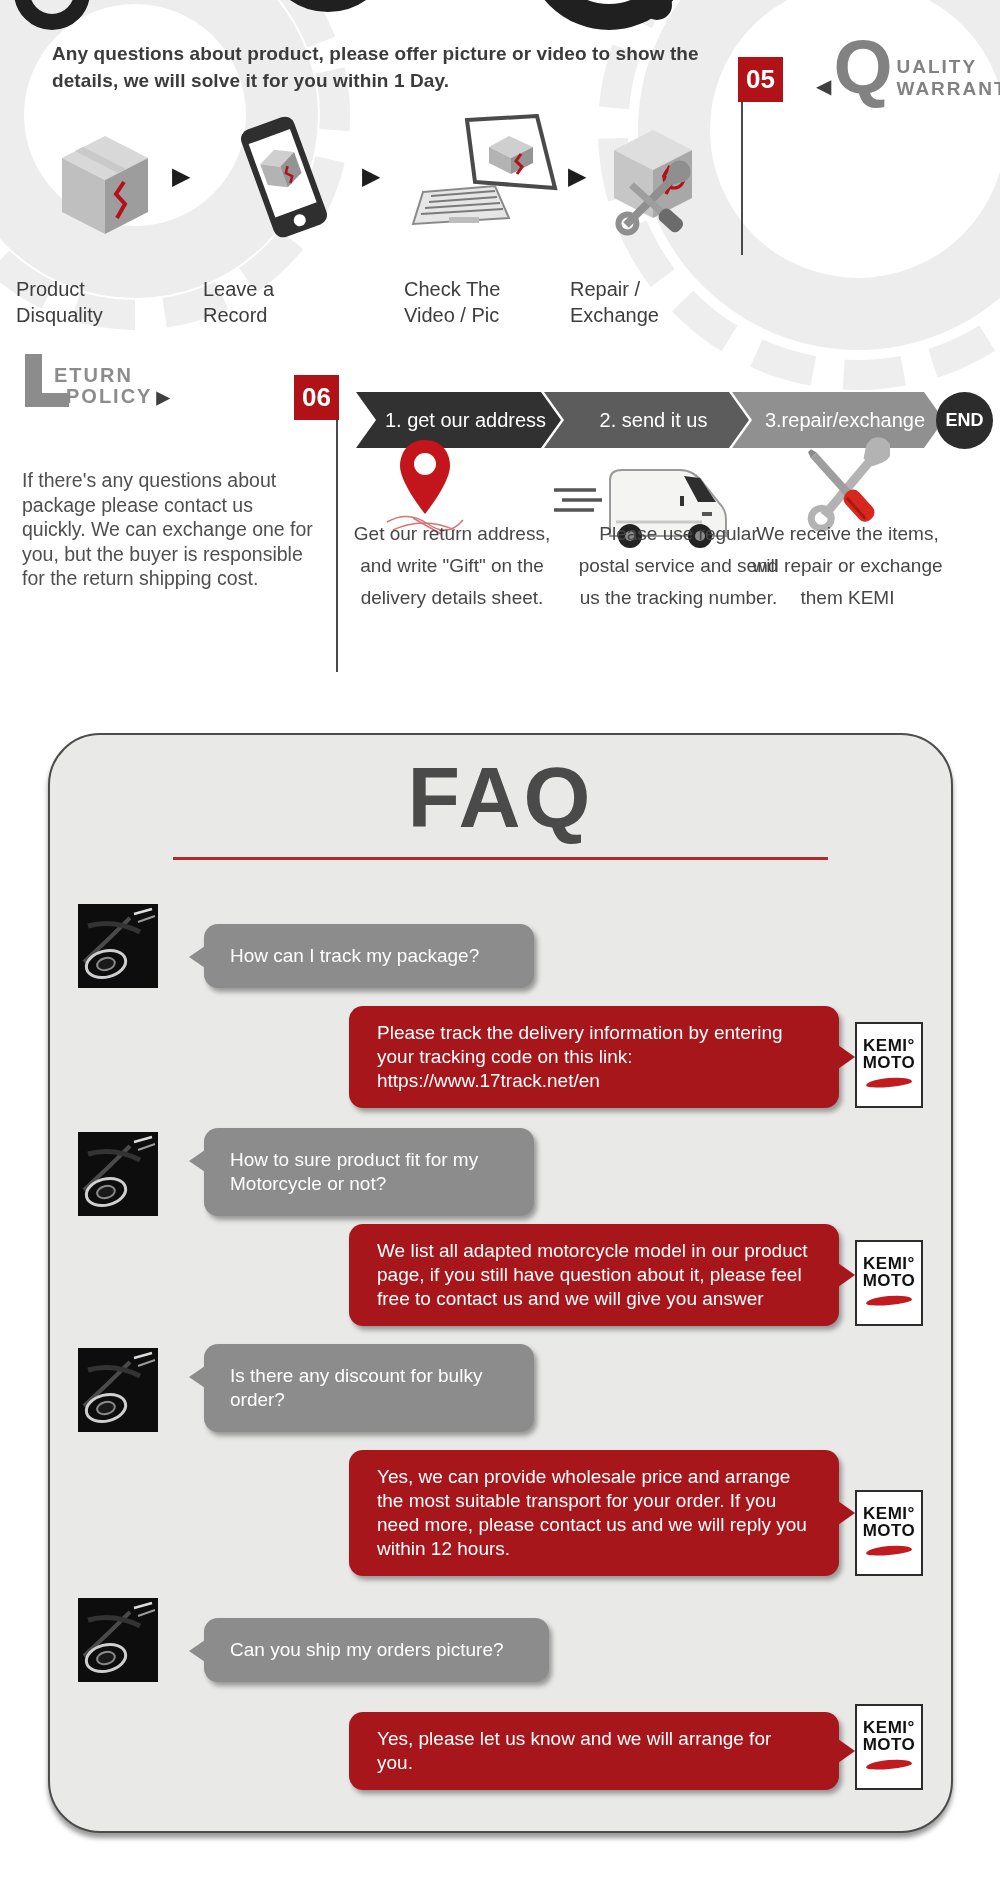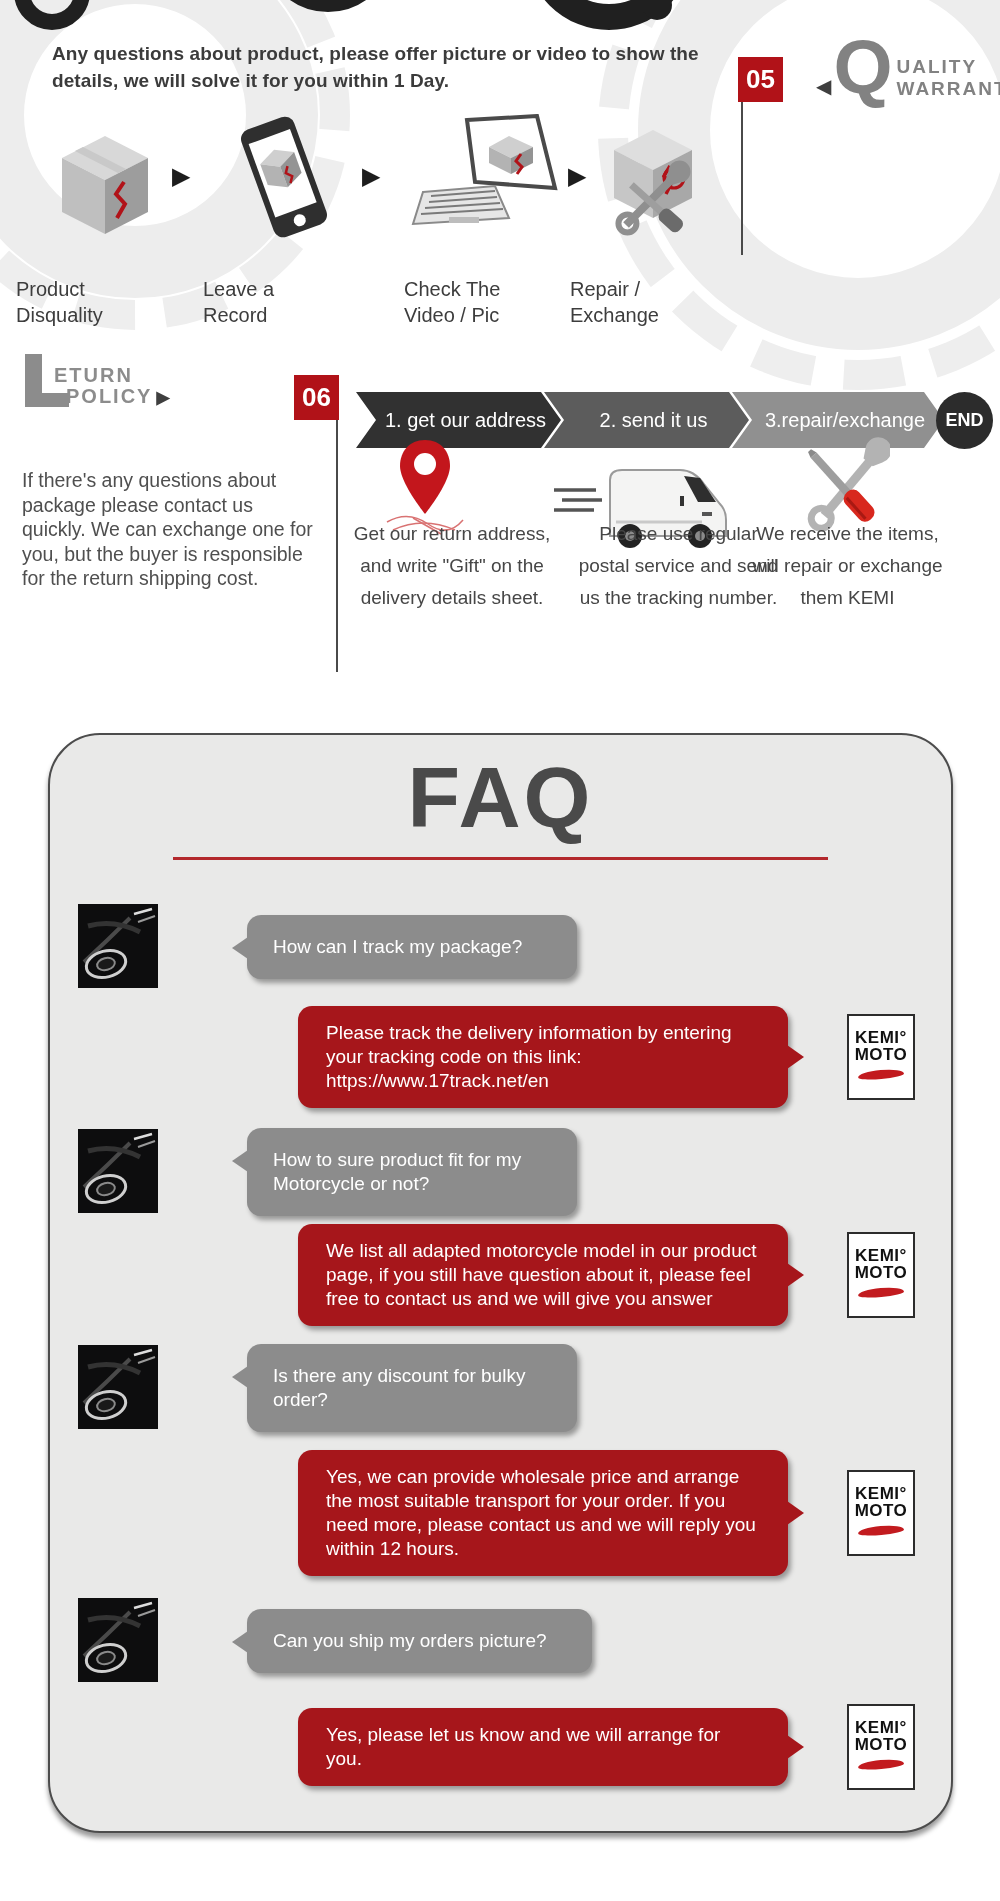--- a/index.html
+++ b/index.html
@@ -36,23 +36,23 @@
   .rp-par { left:22px; top:468px; width:292px; font-size:19.5px; line-height:24.5px; color:#4f4f4f; }
   .chev { position:absolute; top:392px; height:56px; color:#fff; font-size:20px; display:flex; align-items:center; justify-content:center; padding-left:14px;
           clip-path:polygon(0 0, calc(100% - 20px) 0, 100% 50%, calc(100% - 20px) 100%, 0 100%, 20px 50%); }
   .endc { left:936px; top:392px; width:57px; height:57px; border-radius:50%; background:#2c2c2c; color:#fff; font-size:18px; font-weight:700; display:flex; align-items:center; justify-content:center; }
   .cap { position:absolute; top:518px; font-size:19px; line-height:32px; color:#464646; text-align:center; }
 
   
   .faq-box { left:48px; top:733px; width:905px; height:1100px; background:#e9e9e8; border:2px solid #4c4c4c; border-radius:52px; box-shadow:0 5px 5px rgba(0,0,0,.4); padding:0 0 10px 0; overflow:hidden; }
   .faq-title { margin-top:18px; text-align:center; font-size:86px; line-height:88px; font-weight:700; color:#4a4a4a; letter-spacing:3px; }
   .faq-line { width:655px; height:3px; background:#b3282c; margin:16px auto 0; }
-  .msg-row { display:flex; align-items:center;gap:43px; }
+  .msg-row { display:flex; align-items:flex-end; }
   .q-row { padding-left:28px; }
-  .a-row { justify-content:flex-end; padding-right:36px; }
+  .a-row { justify-content:flex-end; padding-right:28px; }
   .avatar { width:80px; height:84px; flex:0 0 auto; }
   .bubble { position:relative; color:#fff; font-size:19px; line-height:24px; border-radius:14px; box-shadow:3px 4px 5px rgba(0,0,0,.35); }
   .q-bubble { background:#8c8c8c; margin-left:46px; margin-top:2px; padding:20px 26px; }
   .q-bubble::before { content:""; position:absolute; left:-15px; top:22px; border-top:11px solid transparent; border-bottom:11px solid transparent; border-right:16px solid #8c8c8c; }
   .a-bubble { background:#a6161b; padding:15px 28px; width:490px; margin-right:16px; }
   .a-bubble::before { content:""; position:absolute; right:-16px; top:50%; margin-top:-12px; border-top:12px solid transparent; border-bottom:12px solid transparent; border-left:17px solid #a6161b; }
   .w330 { width:330px; } .w345 { width:345px; }
   .brand { width:68px; height:86px; background:#fff; border:2px solid #2c2c2c; flex:0 0 auto; display:flex; flex-direction:column; align-items:center; padding-top:13px; }
   .brand-line { font-size:17px; line-height:17px; font-weight:700; color:#111; letter-spacing:.5px; }
   .brand-swoosh { width:46px; height:9px; background:#c21b1f; border-radius:50% 50% 50% 50%/60% 60% 40% 40%; transform:rotate(-5deg); margin-top:7px; }

